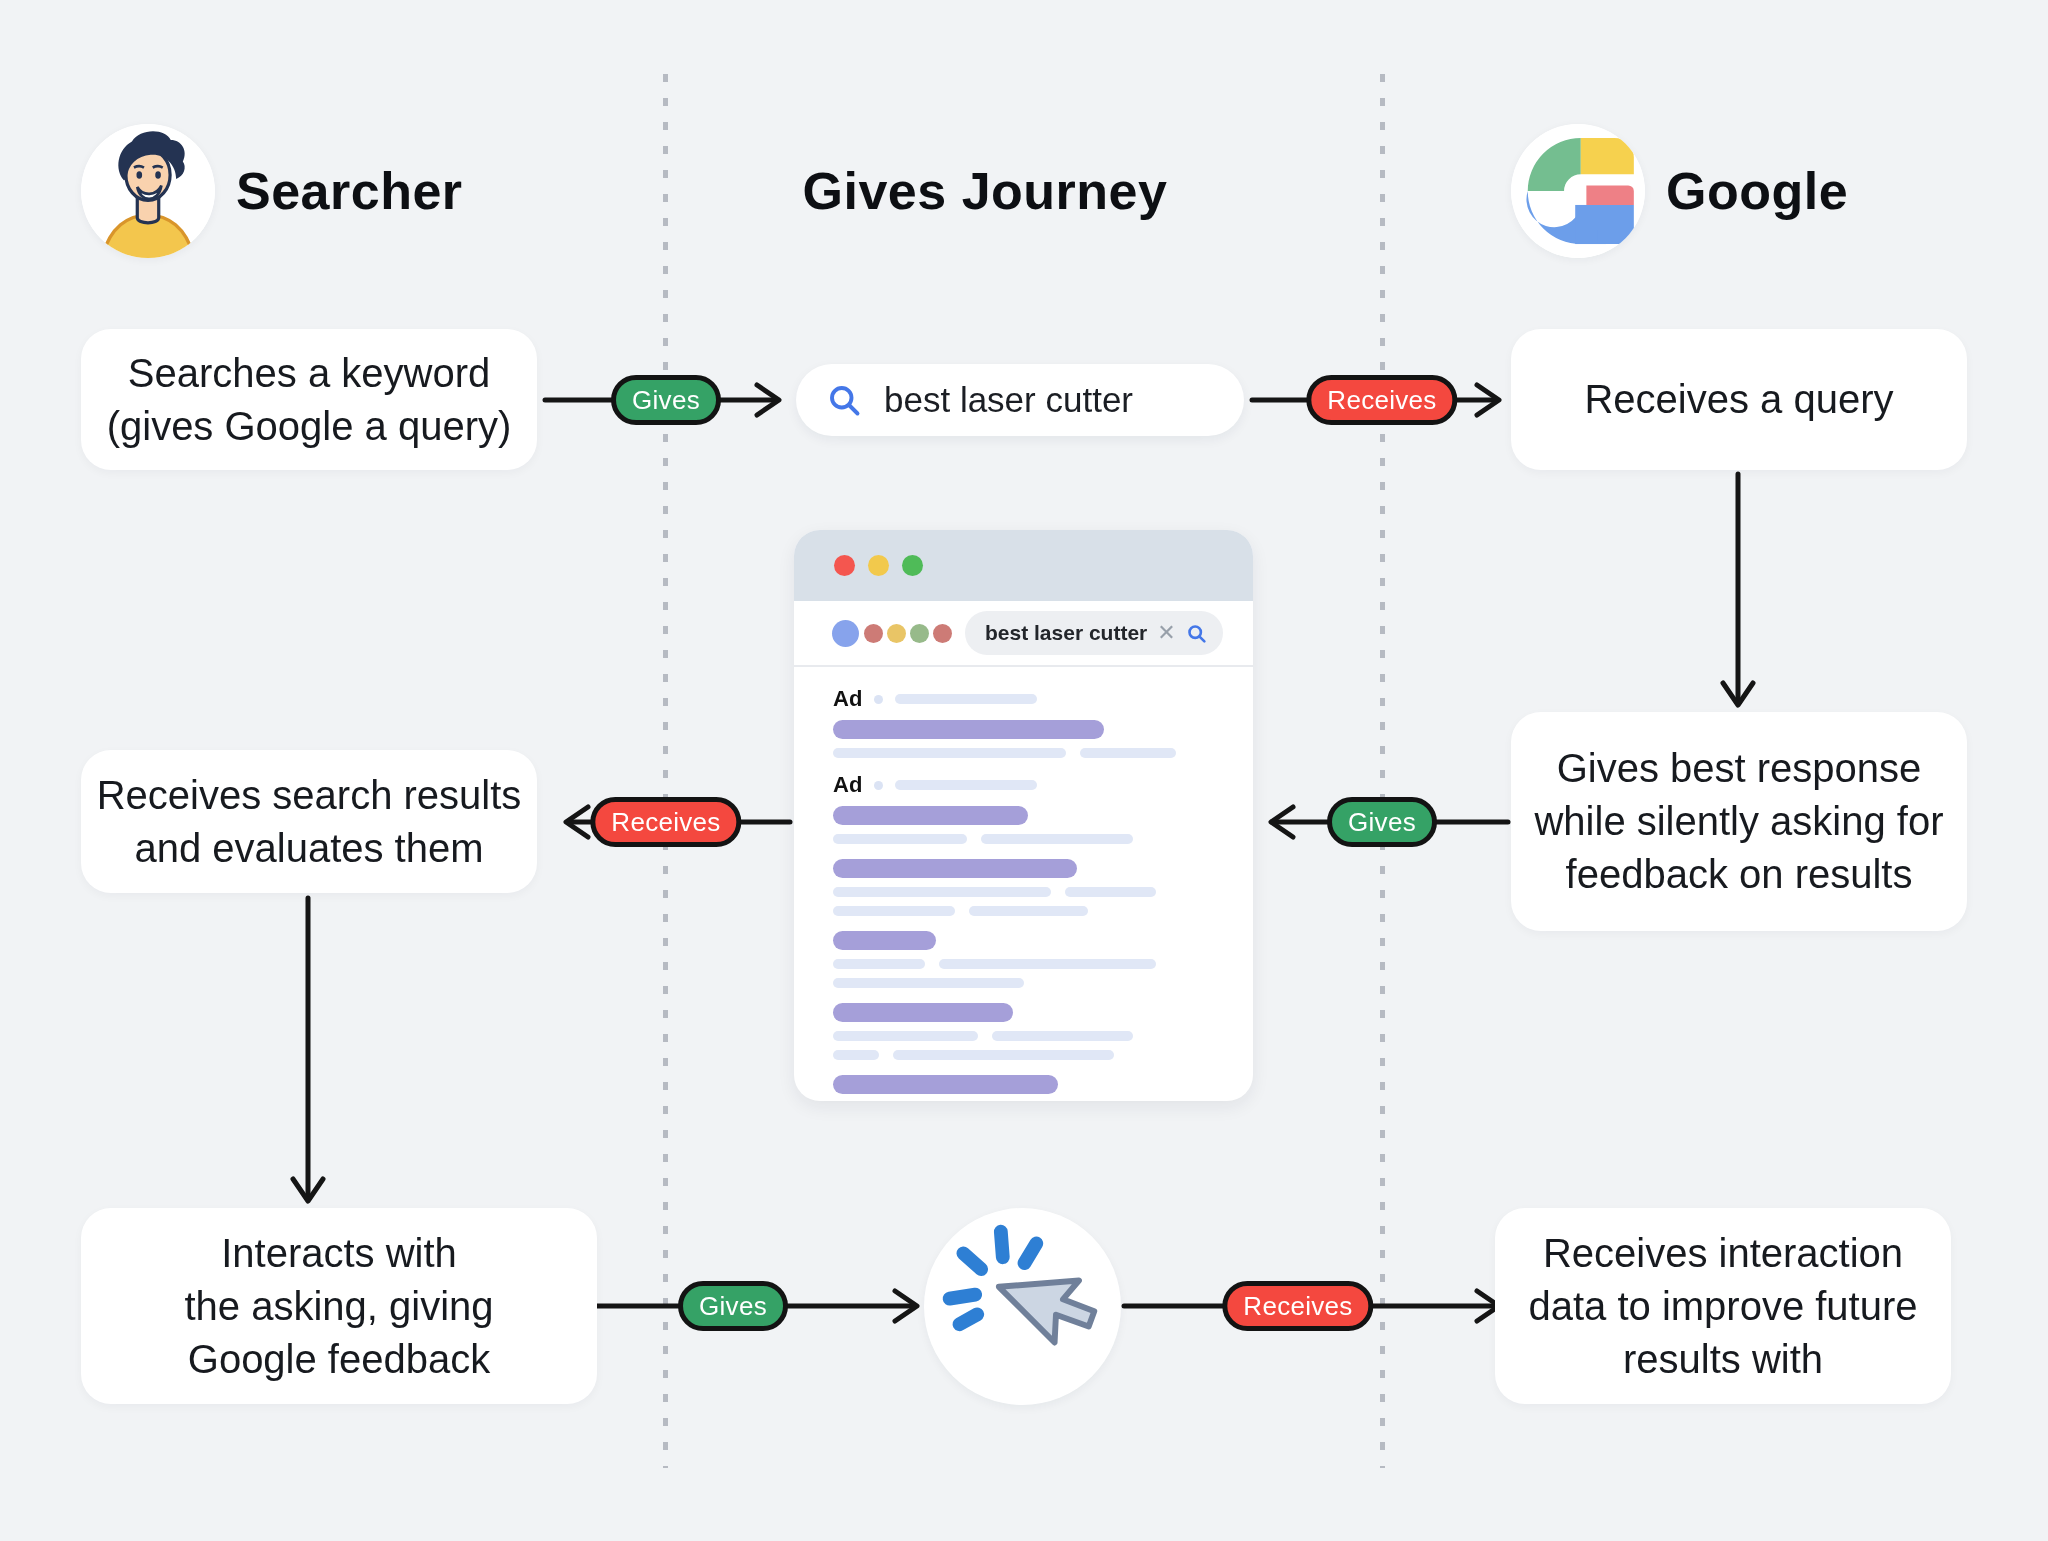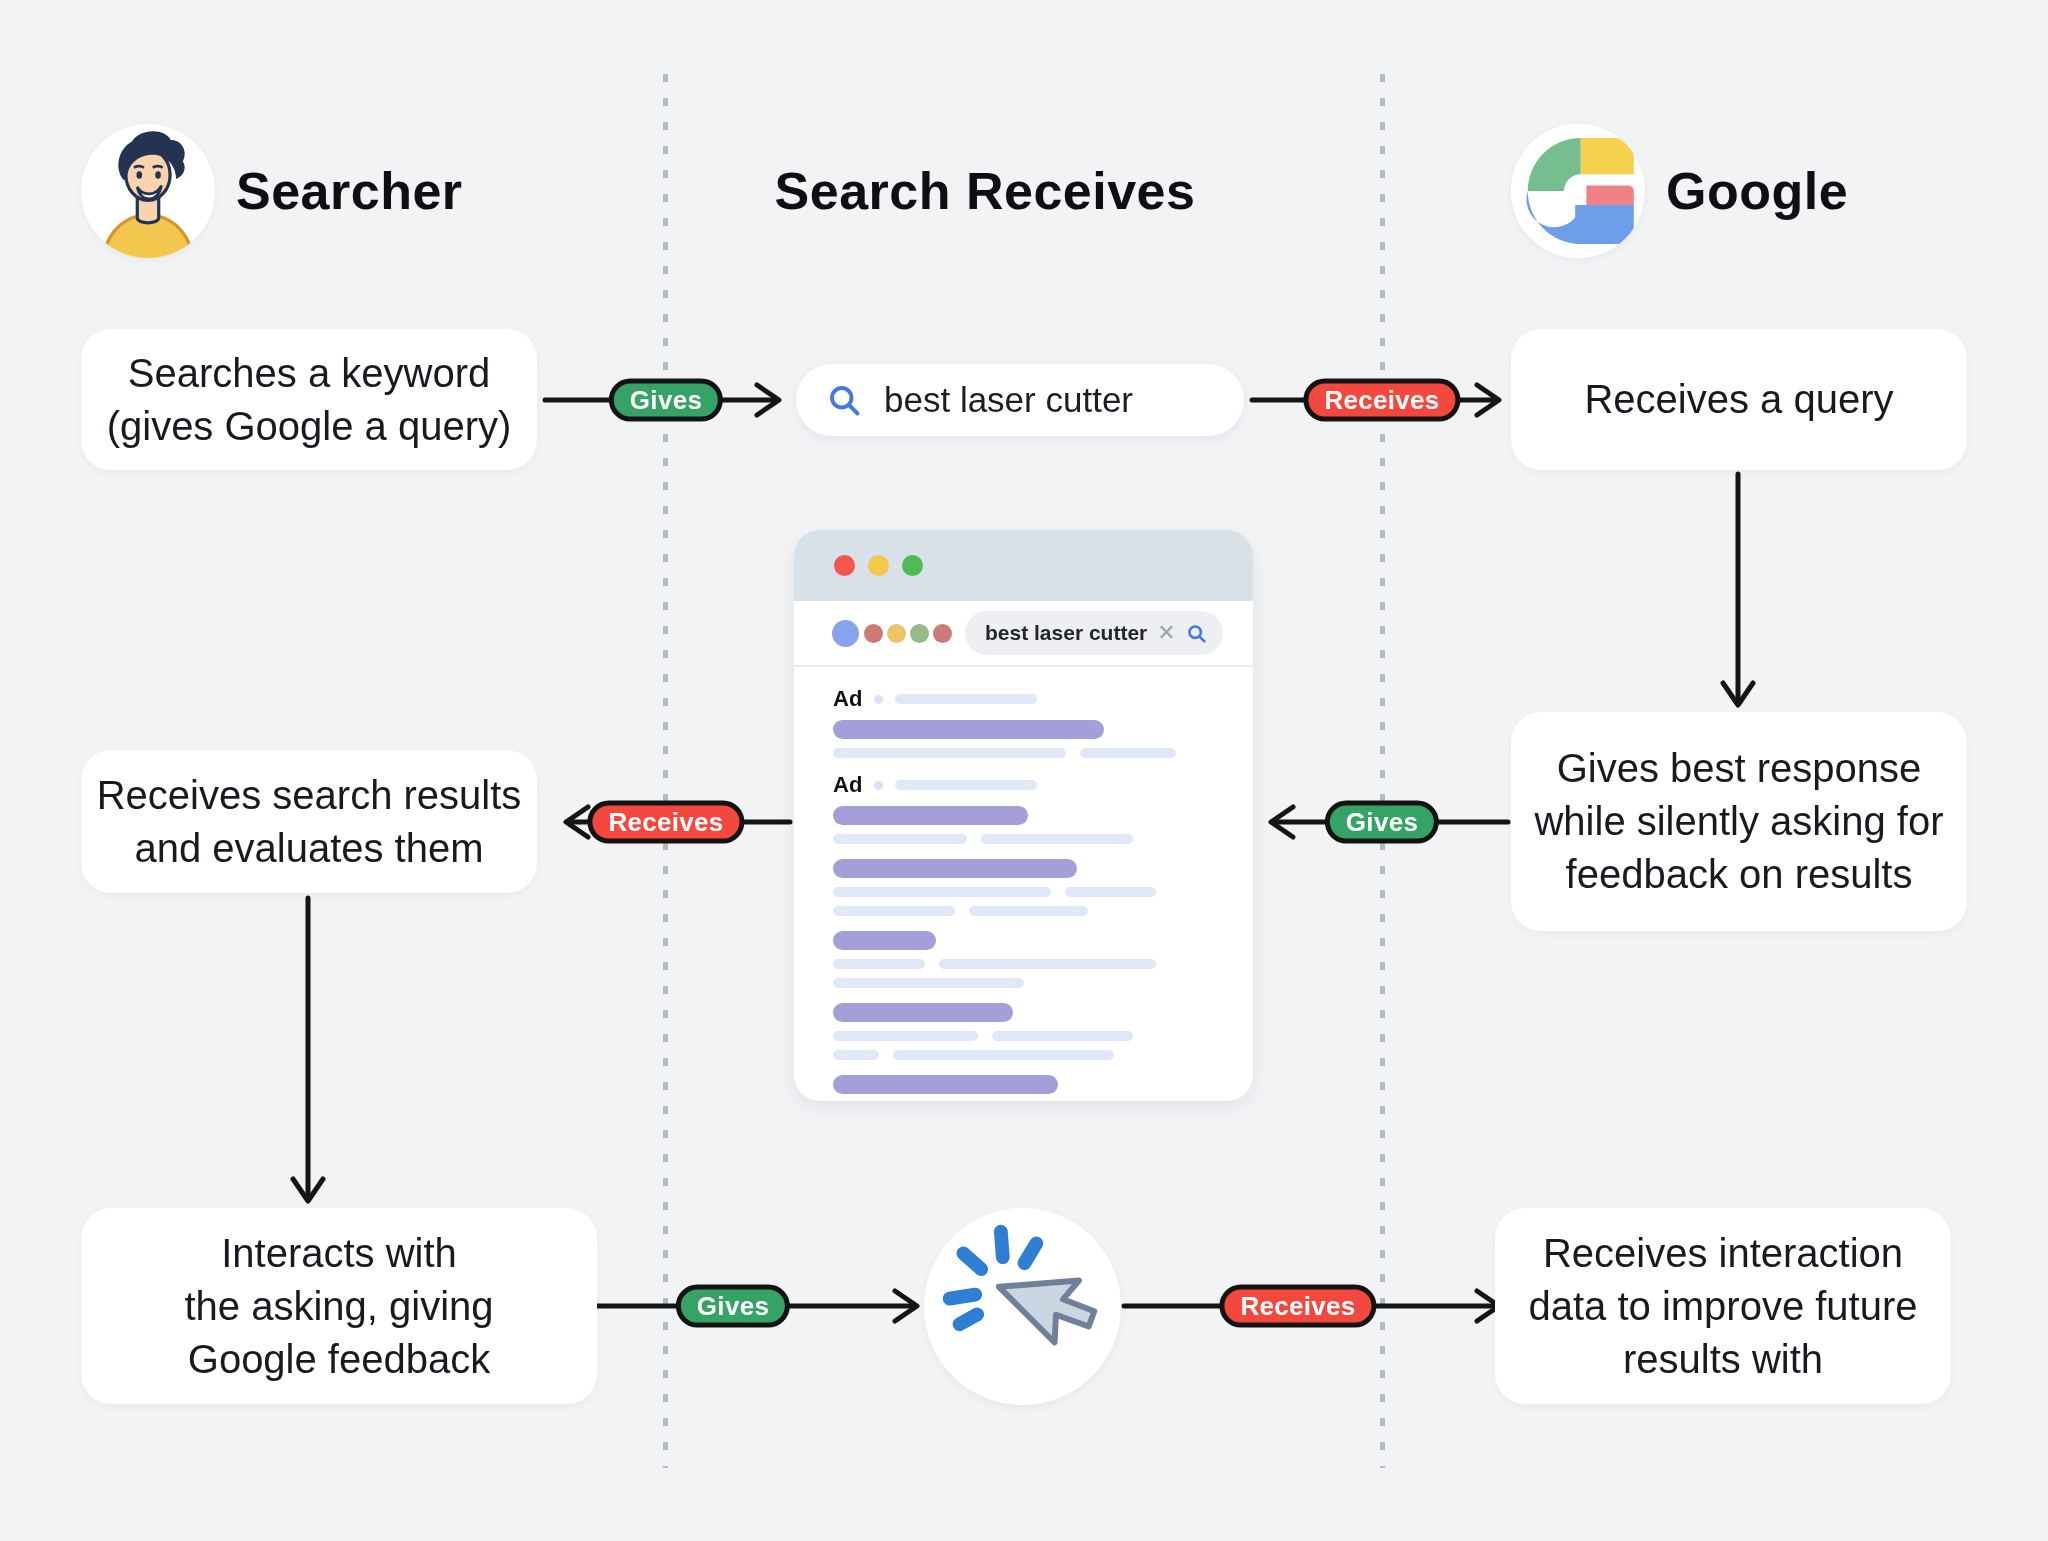--- a/index.html
+++ b/index.html
@@ -31,22 +31,22 @@
   .col-title{font-size:52px;font-weight:700;letter-spacing:.5px;color:#0d0f13}
   .header-searcher{left:81px}
   .header-google{left:1511px}
   .header-journey{position:absolute;top:124px;left:985px;height:134px;display:flex;align-items:center;transform:translateX(-50%);z-index:3}
 
   
   .card{position:absolute;background:var(--card-bg);border-radius:30px;display:flex;align-items:center;justify-content:center;
     text-align:center;font-size:40px;line-height:53px;color:#171a1f;z-index:3;box-shadow:0 3px 10px rgba(25,35,60,.04)}
 
   
-  .pill{position:absolute;transform:translate(-50%,-50%);height:43px;border:5px solid var(--pill-border);
-    border-radius:28px;display:flex;align-items:center;padding:0 16px;color:#fff;font-weight:700;font-size:26px;z-index:4;
+  .pill{position:absolute;transform:translate(-50%,-50%);height:50px;border:5px solid var(--pill-border);
+    border-radius:28px;display:flex;align-items:center;padding:0 16px;color:#fff;font-weight:400;font-size:26px;z-index:4;
     letter-spacing:.3px}
   .pill.gives{background:var(--gives-green)}
   .pill.receives{background:var(--receives-red)}
 
   
   .query-pill{position:absolute;left:796px;top:364px;width:448px;height:72px;background:#fff;border-radius:36px;
     display:flex;align-items:center;gap:22px;padding:0 30px;z-index:3;box-shadow:0 4px 12px rgba(25,35,60,.06)}
   .query-pill .q-text{font-size:35px;font-weight:500;color:#1b1e24}
 
   
@@ -112,21 +112,21 @@
         <ellipse cx="57.5" cy="38" rx="2.1" ry="2.8" fill="#243352"></ellipse>
         <path d="M39.5 32.5 Q43.5 30.5 47 32.5" fill="none" stroke="#243352" stroke-width="2"></path>
         <path d="M53.5 32.5 Q57.5 30.5 61 32.5" fill="none" stroke="#243352" stroke-width="2"></path>
         <path d="M42 47 C46 54 56 54 60 46 C58 59 44 59 42 47 Z" fill="#ffffff" stroke="#243352" stroke-width="2"></path>
       </svg>
     </div>
     <div class="col-title">Searcher</div>
   </div>
 
   <div class="header-journey">
-    <div class="col-title">Search Receives</div>
+    <div class="col-title">Gives Journey</div>
   </div>
 
   <div class="col-header header-google">
     <div class="bubble">
       <svg viewBox="0 0 96 96" width="134" height="134">
         <circle cx="48" cy="48" r="48" fill="#ffffff"></circle>
         <path d="M50 10 A38 38 0 0 0 12 48 L38 48 A12 12 0 0 1 50 36 Z" style="fill:var(--g-green,#74be90)"></path>
         <path d="M50 10 L74 10 A14 14 0 0 1 88 24 L88 36 L50 36 Z" style="fill:var(--g-yellow,#f6d14e)"></path>
         <path d="M12 48 A38 38 0 0 0 50 86 L50 60 A12 12 0 0 1 12 48 Z" style="fill:var(--g-blue,#6c9eea)"></path>
         <rect x="46" y="58" width="22" height="28" style="fill:var(--g-blue,#6c9eea)"></rect>

